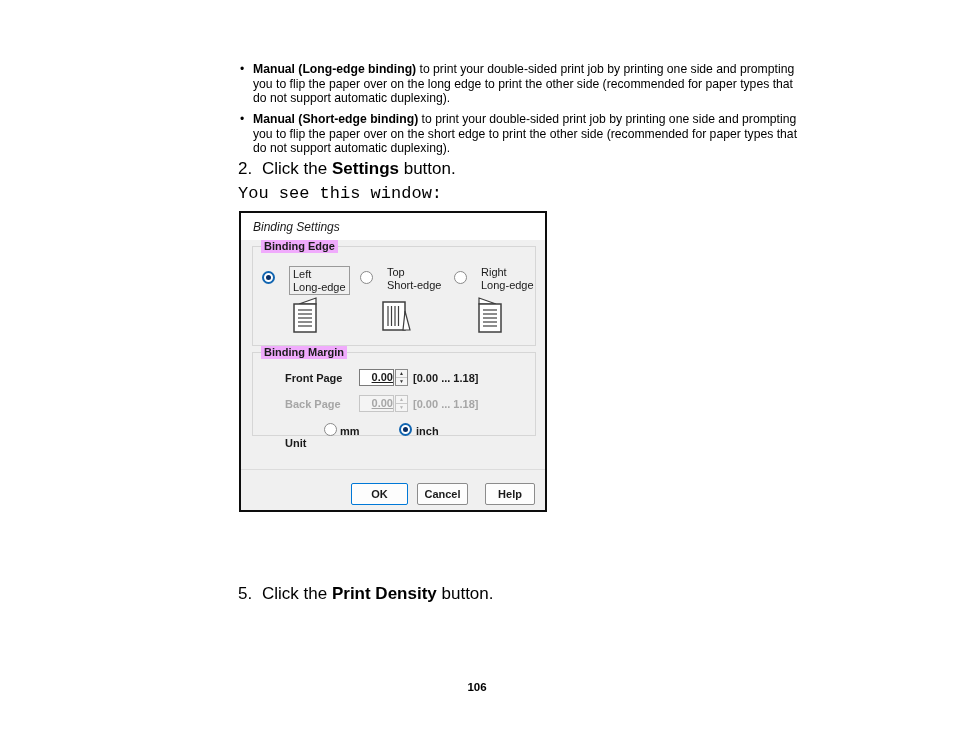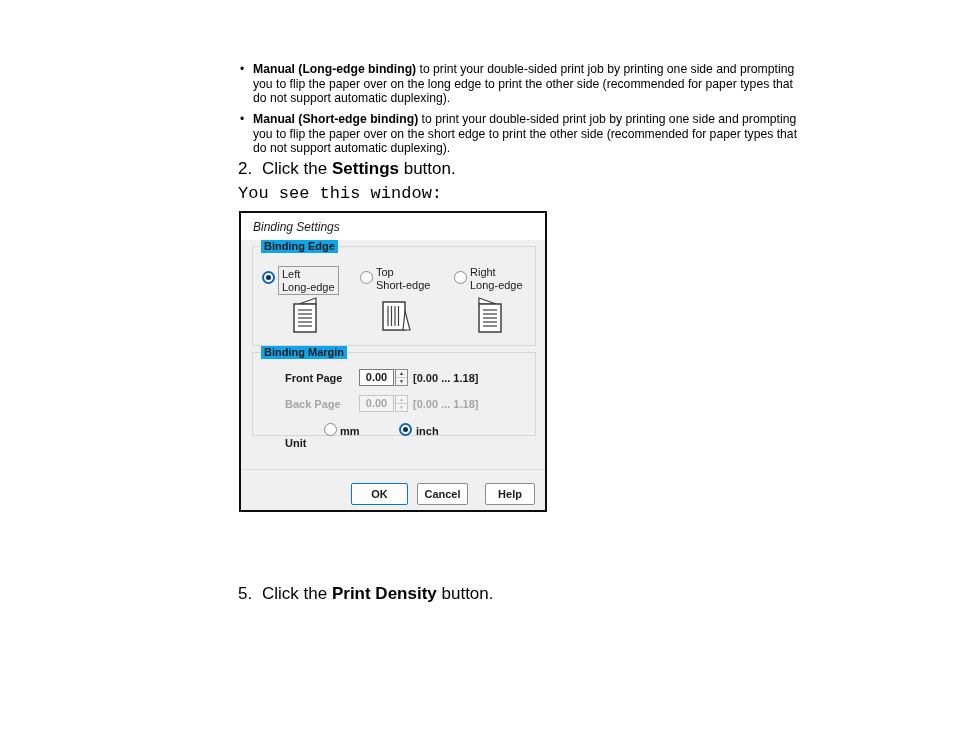--- a/index.html
+++ b/index.html
@@ -19,42 +19,42 @@
 
   
   .dialog { position:absolute; left:239px; top:211px; width:308px; height:301px;
             border:2px solid #0d0d0d; background:#f0f0f0; font-size:11px; color:#1a1a1a; }
   .dlg-title { position:absolute; top:0; left:0; right:0; height:27px; background:#ffffff;
                font-size:12px; padding:7px 0 0 12px; color:#1a1a1a;font-style:italic; }
 
   .group { position:absolute; border:1px solid #d6d6d6; }
   .group-edge   { left:11px; top:33px;  width:284px; height:100px; }
   .group-margin { left:11px; top:139px; width:284px; height:84px; }
-  .group-label { position:absolute; top:-7px; left:8px; background:#0ea5e9; padding:0 3px;
+  .group-label { position:absolute; top:-7px; left:8px; background:#f0abfc; padding:0 3px;
                  font-weight:600; font-size:11px; line-height:13px; white-space:nowrap; }
 
   .radio { display:inline-block; width:13px; height:13px; border-radius:50%;
            border:1px solid #8a8a8a; background:#fff; position:relative; flex:none; }
   .radio.checked { border:2px solid #1165b1; }
   .radio.checked::after { content:""; position:absolute; left:2px; top:2px; right:2px; bottom:2px;
                           border-radius:50%; background:#0a2f66; }
 
-  .edge-opt { position:absolute; top:19px; display:flex; gap:3px; align-items:flex-start; }
+  .edge-opt { position:absolute; top:19px; display:flex; gap:14px; align-items:flex-start; }
   .edge-opt .radio { margin-top:5px; }
   .opt1 { left:9px; } .opt2 { left:107px; } .opt3 { left:201px; }
   .opt-label { font-size:11px; line-height:12.5px; white-space:nowrap; }
   .opt-label.focused { border:1px solid #9a9a9a; padding:1px 3px; }
   .opt-label span { display:block; }
 
   .edge-icon { position:absolute; top:49px; }
   .eicon1 { left:33px; } .eicon2 { left:123px; } .eicon3 { left:221px; }
 
   .m-label { position:absolute; font-weight:600; white-space:nowrap; }
   .valbox { position:absolute; width:35px; height:17px; border:1px solid #7a7a7a; background:#fff;
-            text-align:center; line-height:15px; font-weight:600; font-size:11px; }
+            text-align:right; line-height:15px; font-weight:600; font-size:11px;text-decoration:underline; }
   .spinbox { position:absolute; width:13px; height:17px; border:1px solid #8a8a8a; background:#f5f5f5;
              display:flex; flex-direction:column; }
   .spinbox span { flex:1; font-size:5px; line-height:7px; text-align:center; color:#333; }
   .spinbox .sp-up { border-bottom:1px solid #c9c9c9; }
   .range { position:absolute; font-weight:600; white-space:nowrap;text-align:center; }
   .disabled-txt { color:#a6a6a6 !important; }
   .valbox.disabled { border-color:#c6c6c6; color:#a6a6a6; background:#f4f4f4; }
   .spinbox.disabled { border-color:#c6c6c6; }
   .spinbox.disabled span { color:#b5b5b5; }
 
@@ -181,13 +181,14 @@
     <div class="separator"></div>
     <div class="btn btn-ok">OK</div>
     <div class="btn btn-cancel">Cancel</div>
     <div class="btn btn-help">Help</div>
   </div>
 
   <div class="step" style="top:587px">
     <span class="num">5.</span><span><span>Click the </span><b>Print Density</b><span> button.</span></span>
   </div>
 
+  <div class="page-number">106</div>
 </div>
 
 </body></html>

